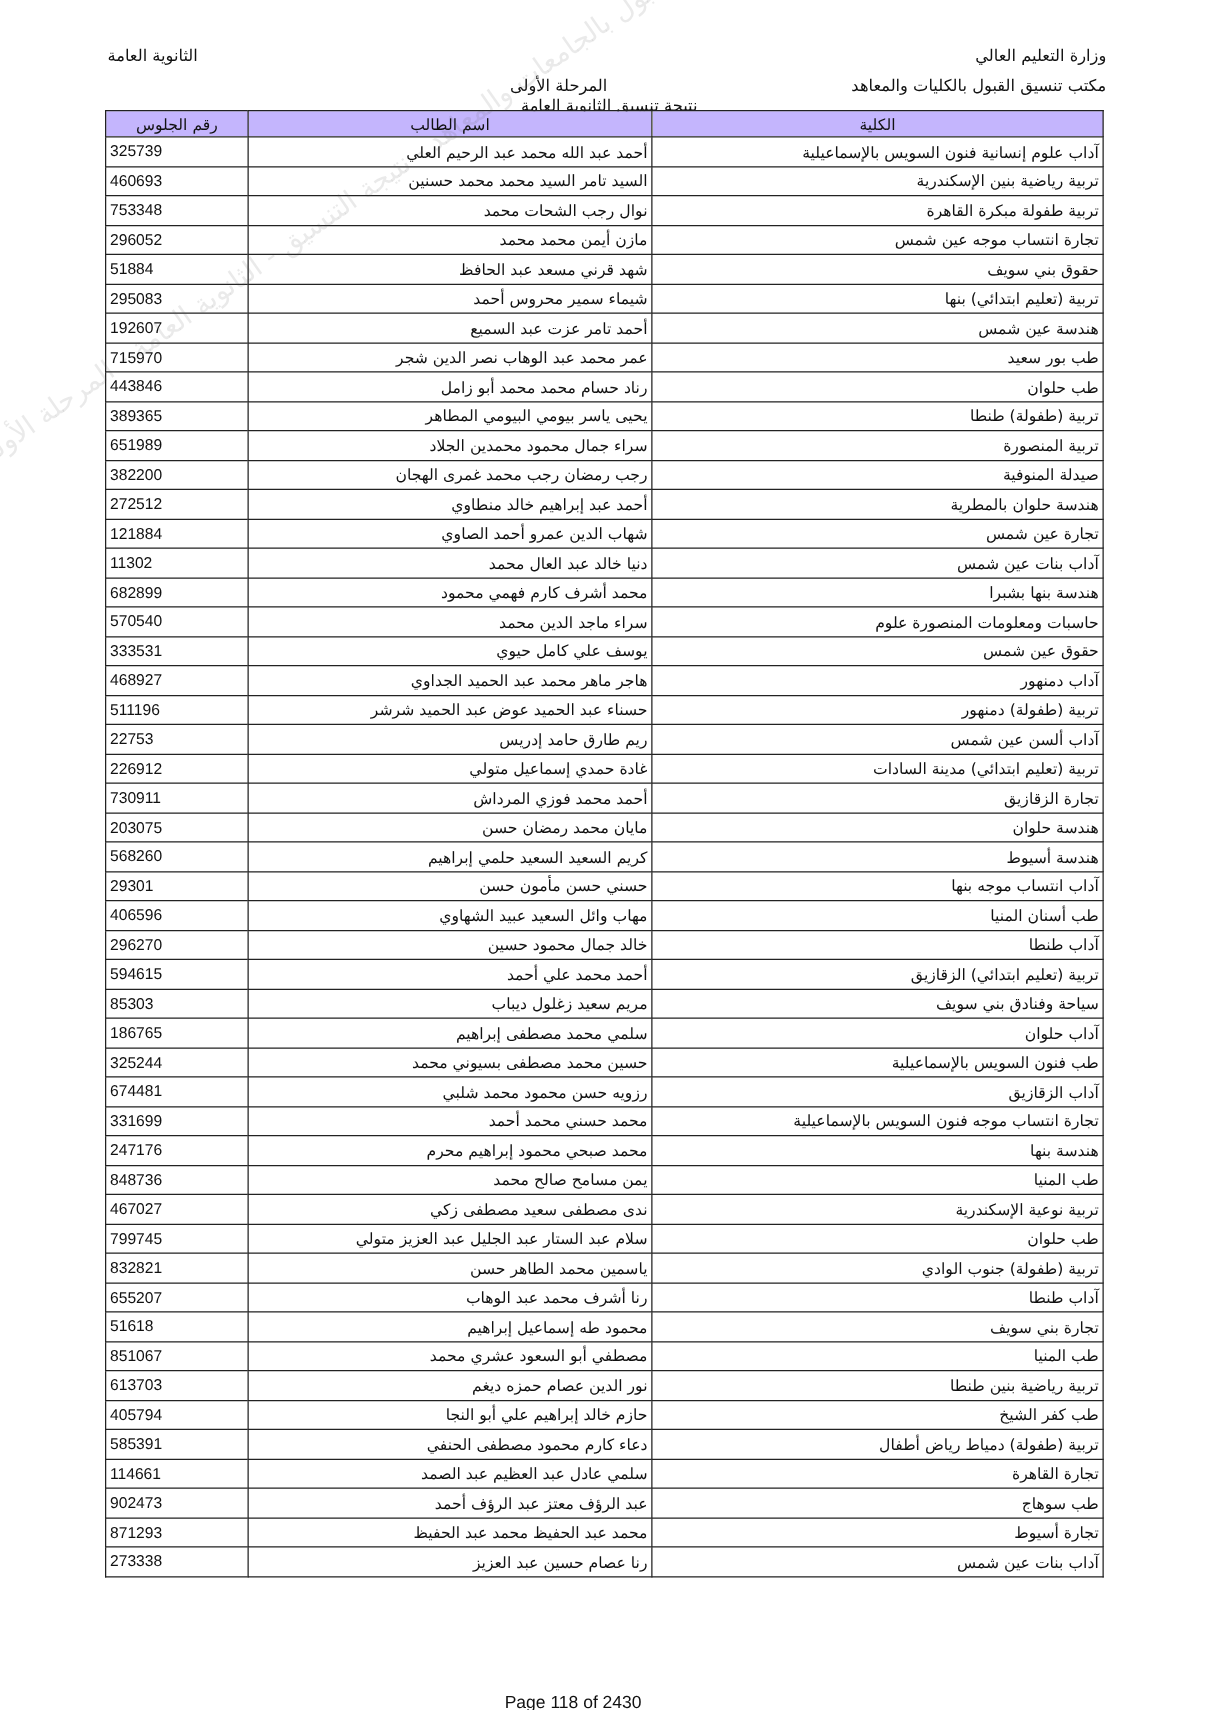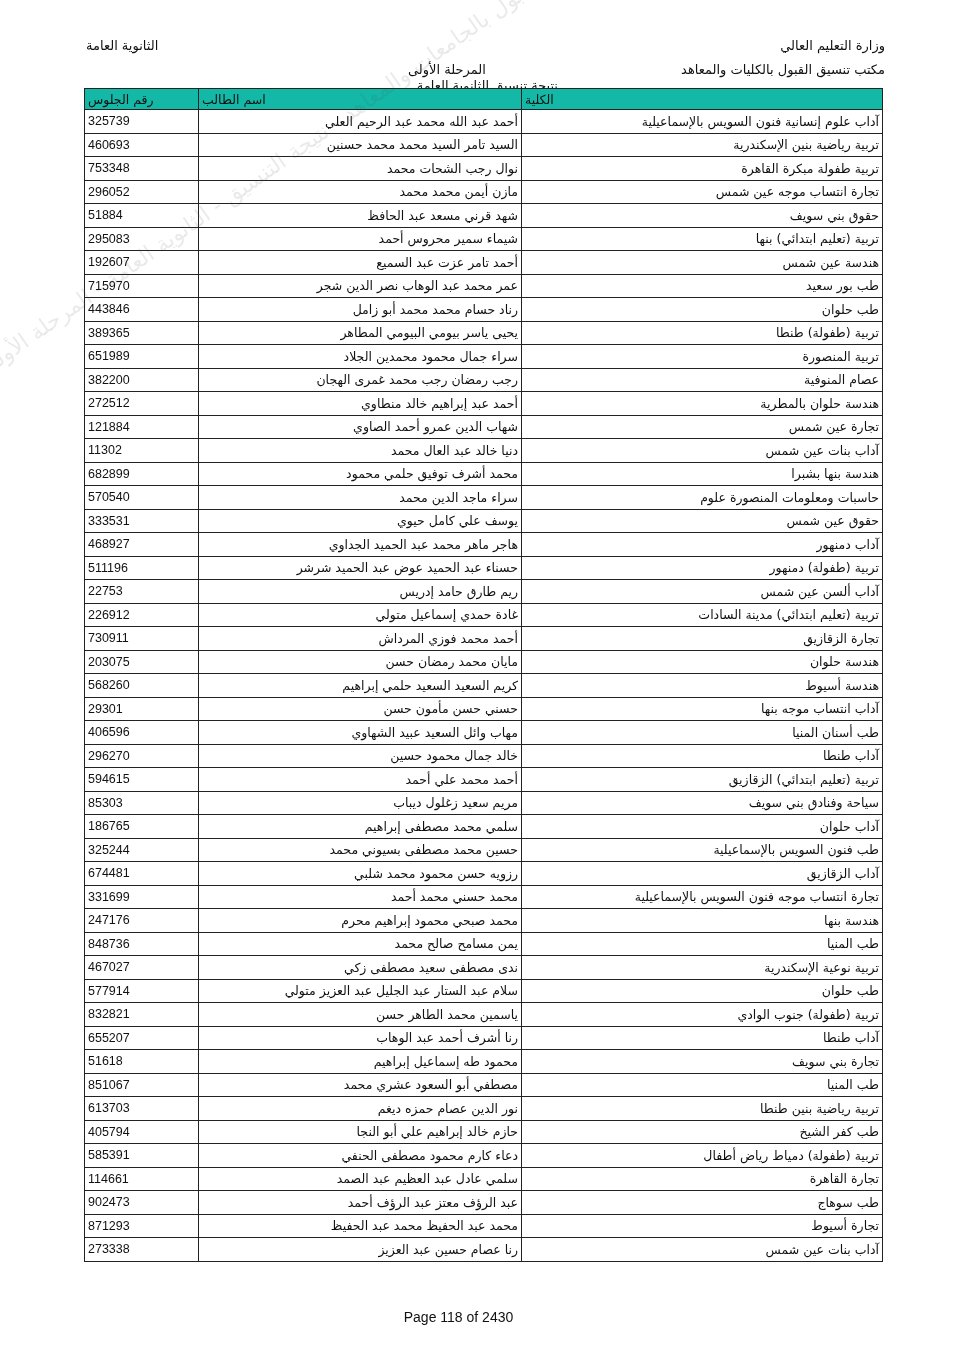--- a/index.html
+++ b/index.html
@@ -5,28 +5,28 @@
   html, body { margin: 0; padding: 0; background: #ffffff; }
   body { width: 967px; height: 1368px; position: relative; overflow: hidden; font-family: "DejaVu Sans", sans-serif; color: #111; }
   .hdr { position: absolute; font-size: 13px; direction: rtl; white-space: nowrap; text-align: center; }
   .hdr-right-1 { top: 38px; right: 82px; margin-left: 44px; }
   .hdr-right-2 { top: 62px; right: 82px; }
   .hdr-center-1 { top: 38px; left: 408px; width: 150px; text-align: right; margin-top: 40px; }
   .hdr-center-2 { top: 62px; left: 408px; width: 150px; text-align: left; }
   .hdr-left-1 { top: 38px; left: 86px; }
   table.results { position: absolute; top: 88px; left: 84px; width: 798px; border-collapse: collapse; direction: rtl; table-layout: fixed; }
   table.results th, table.results td { border: 1px solid #222; height: 22.5px; padding: 0 3px; font-size: 12.5px; white-space: nowrap; overflow: hidden; }
-  table.results th { background: #14b8a6; font-weight: normal; text-align: left; height: 20px; }
+  table.results th { background: #c4b5fd; font-weight: normal; text-align: center; height: 20px; }
   col.c-college { width: 361px; }
   col.c-name { width: 323px; }
   col.c-seat { width: 114px; }
   td.seat { direction: ltr; text-align: left; font-family: "Liberation Sans", sans-serif; font-size: 14px; }
   td.name, td.college { text-align: right; }
   .watermark { position: absolute; left: 60px; top: 300px; width: 900px; transform: rotate(-35deg); transform-origin: left top; color: rgba(80,80,80,0.12); font-size: 22px; white-space: nowrap; pointer-events: none; direction: rtl; }
-  .footer { position: absolute; top: 1309px; left: 0; width: 917px; text-align: center; font-family: "Liberation Sans", sans-serif; font-size: 14px; }
+  .footer { position: absolute; top: 1353px; left: 0; width: 917px; text-align: center; font-family: "Liberation Sans", sans-serif; font-size: 14px; }
 </style>
 </head>
 <body>
 
 <div class="hdr hdr-right-1">وزارة التعليم العالي</div>
 <div class="hdr hdr-right-2">مكتب تنسيق القبول بالكليات والمعاهد</div>
 <div class="hdr hdr-center-1">نتيجة تنسيق الثانوية العامة</div>
 <div class="hdr hdr-center-2">المرحلة الأولى</div>
 <div class="hdr hdr-left-1">الثانوية العامة</div>
 
@@ -93,42 +93,42 @@
         <td class="college">تربية (طفولة) طنطا</td>
         <td class="name">يحيى ياسر بيومي البيومي المطاهر</td>
         <td class="seat">389365</td>
       </tr>
       <tr>
         <td class="college">تربية المنصورة</td>
         <td class="name">سراء جمال محمود محمدين الجلاد</td>
         <td class="seat">651989</td>
       </tr>
       <tr>
-        <td class="college">عصام المنوفية</td>
+        <td class="college">صيدلة المنوفية</td>
         <td class="name">رجب رمضان رجب محمد غمرى الهجان</td>
         <td class="seat">382200</td>
       </tr>
       <tr>
         <td class="college">هندسة حلوان بالمطرية</td>
         <td class="name">أحمد عبد إبراهيم خالد منطاوي</td>
         <td class="seat">272512</td>
       </tr>
       <tr>
         <td class="college">تجارة عين شمس</td>
         <td class="name">شهاب الدين عمرو أحمد الصاوي</td>
         <td class="seat">121884</td>
       </tr>
       <tr>
         <td class="college">آداب بنات عين شمس</td>
         <td class="name">دنيا خالد عبد العال محمد</td>
         <td class="seat">11302</td>
       </tr>
       <tr>
         <td class="college">هندسة بنها بشبرا</td>
-        <td class="name">محمد أشرف توفيق حلمي محمود</td>
+        <td class="name">محمد أشرف كارم فهمي محمود</td>
         <td class="seat">682899</td>
       </tr>
       <tr>
         <td class="college">حاسبات ومعلومات المنصورة علوم</td>
         <td class="name">سراء ماجد الدين محمد</td>
         <td class="seat">570540</td>
       </tr>
       <tr>
         <td class="college">حقوق عين شمس</td>
         <td class="name">يوسف علي كامل حيوي</td>
@@ -225,30 +225,30 @@
         <td class="seat">848736</td>
       </tr>
       <tr>
         <td class="college">تربية نوعية الإسكندرية</td>
         <td class="name">ندى مصطفى سعيد مصطفى زكي</td>
         <td class="seat">467027</td>
       </tr>
       <tr>
         <td class="college">طب حلوان</td>
         <td class="name">سلام عبد الستار عبد الجليل عبد العزيز متولي</td>
-        <td class="seat">577914</td>
+        <td class="seat">799745</td>
       </tr>
       <tr>
         <td class="college">تربية (طفولة) جنوب الوادي</td>
         <td class="name">ياسمين محمد الطاهر حسن</td>
         <td class="seat">832821</td>
       </tr>
       <tr>
         <td class="college">آداب طنطا</td>
-        <td class="name">رنا أشرف أحمد عبد الوهاب</td>
+        <td class="name">رنا أشرف محمد عبد الوهاب</td>
         <td class="seat">655207</td>
       </tr>
       <tr>
         <td class="college">تجارة بني سويف</td>
         <td class="name">محمود طه إسماعيل إبراهيم</td>
         <td class="seat">51618</td>
       </tr>
       <tr>
         <td class="college">طب المنيا</td>
         <td class="name">مصطفي أبو السعود عشري محمد</td>

